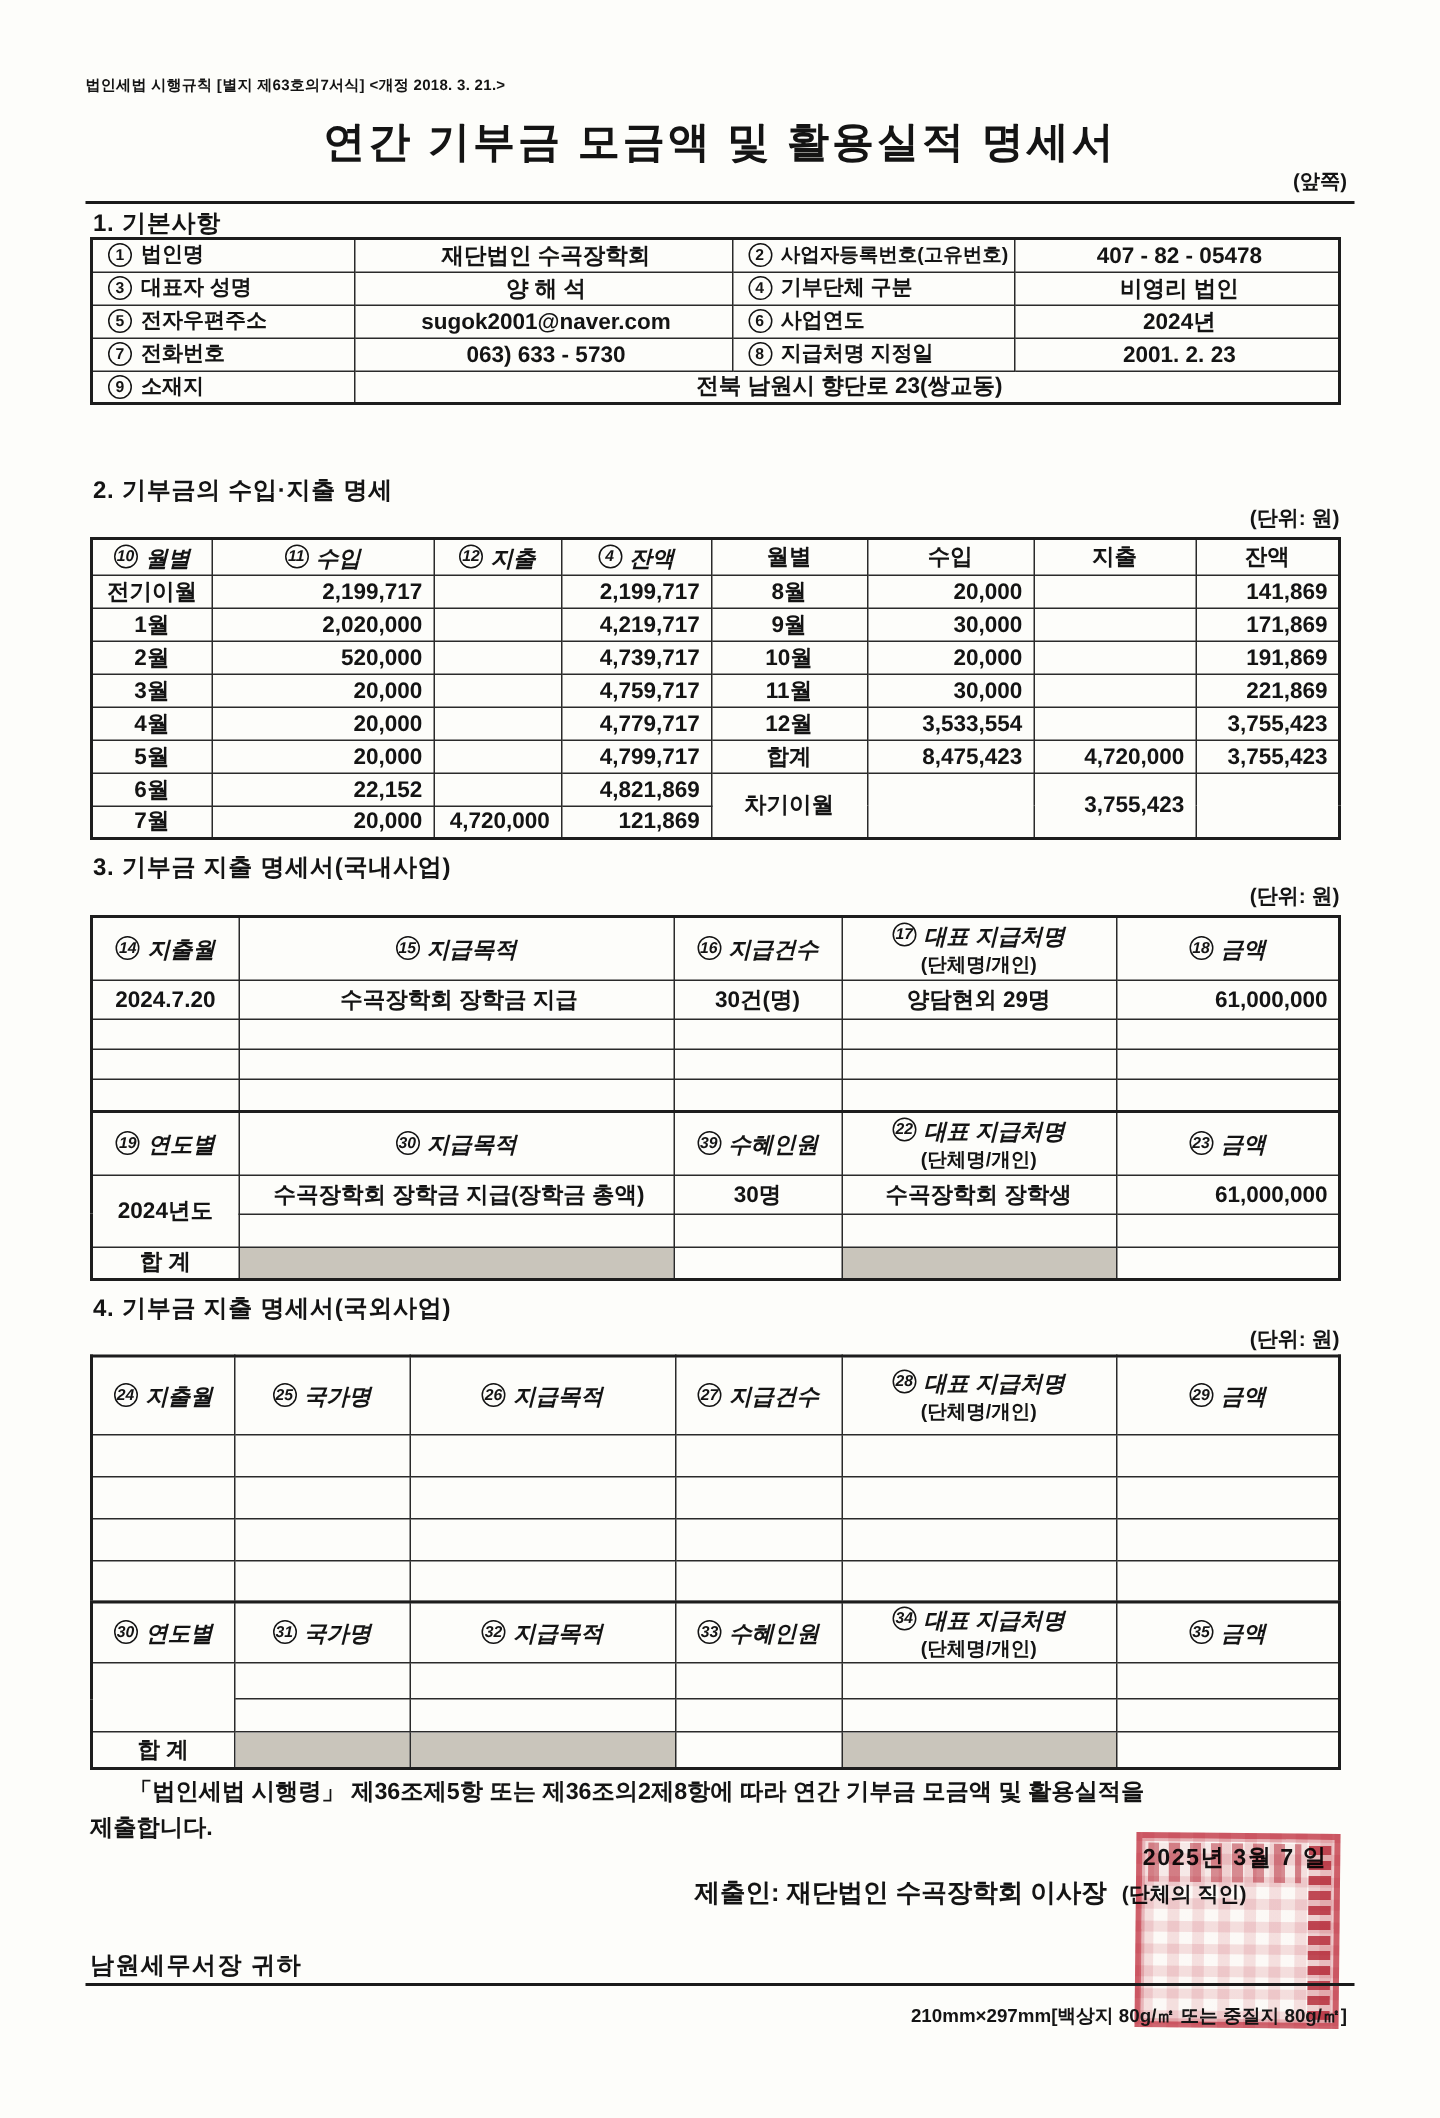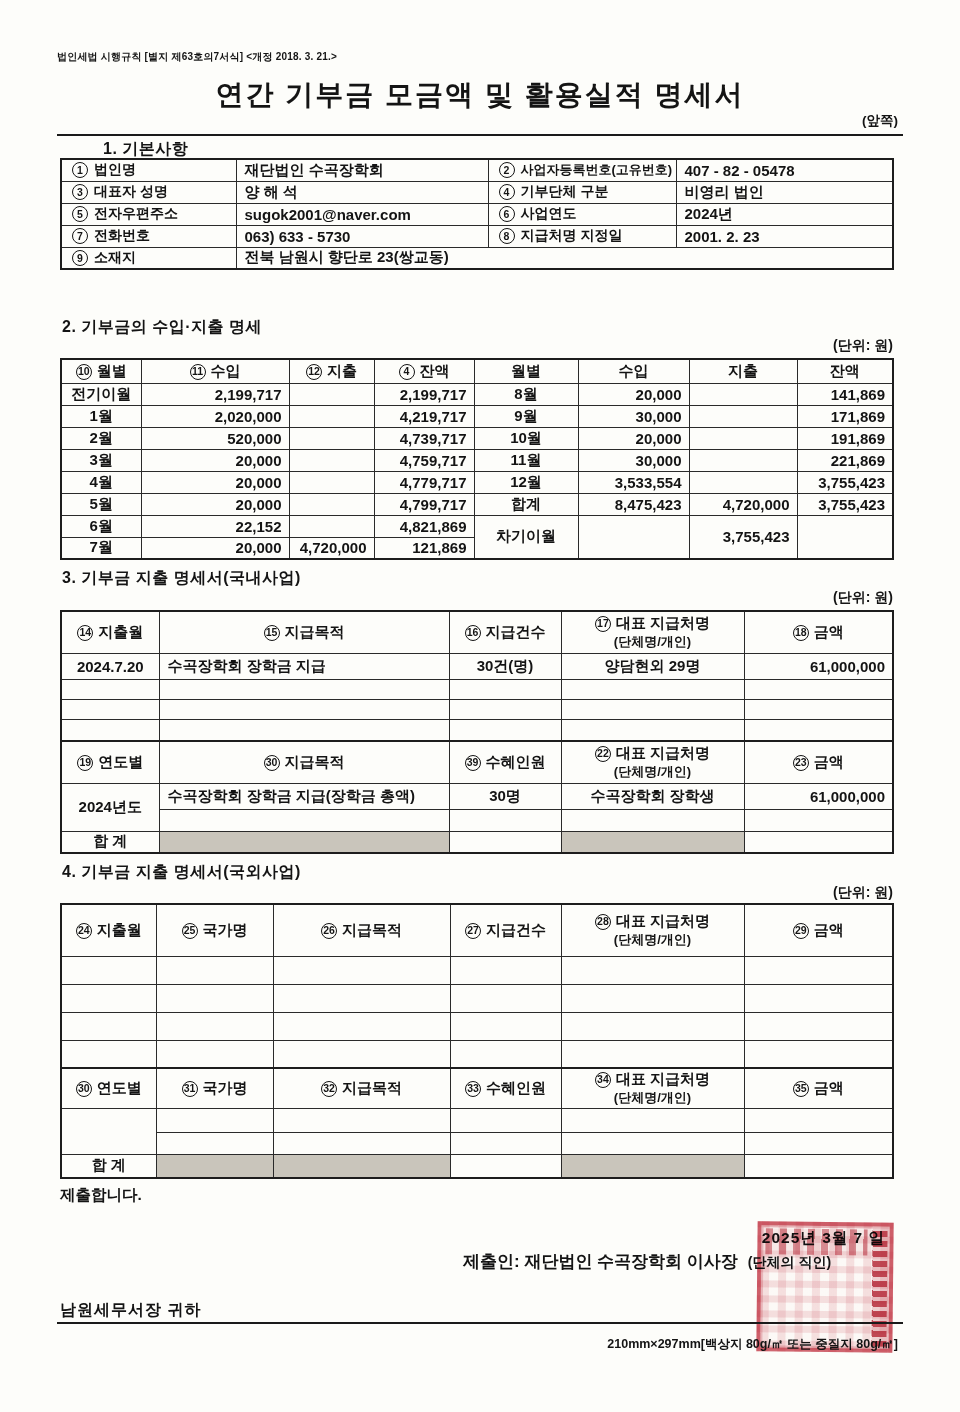--- a/index.html
+++ b/index.html
@@ -15,28 +15,28 @@
   .rule2 { top:1322px; }
 
   .sec-head { font-size:16px; font-weight:800; letter-spacing:.5px; }
   .unit { font-size:14px; text-align:right; width:200px; }
 
   table { border-collapse:collapse; table-layout:fixed; background:#fdfdfa; }
   .tbl { position:absolute; left:60px; border:2px solid #1d1d1d; }
   td, th { border:1.5px solid #2a2a2a; font-size:15px; font-weight:700; padding:0 4px;
            white-space:nowrap; overflow:hidden; color:#141414; }
   th { text-align:center; }
-  .c { text-align:center; } .r { text-align:right; padding-right:7px; } .l { text-align:left; padding-left:8px; }
+  .c { text-align:center; } .r { text-align:right; padding-right:7px; } .l { text-align:center; padding-left:8px; }
   .h20 { height:20px; } .h22 { height:22px; } .h24 { height:24px; } .h26 { height:26px; }
   .h28 { height:28px; } .h40 { height:40px; } .h42 { height:42px; } .h52 { height:52px; }
   .shade { background:#c9c5bb; }
 
   .cn { display:inline-flex; flex:none; width:16px; height:16px; border:1.4px solid #141414; border-radius:50%;
         align-items:center; justify-content:center; font-size:10.5px; font-weight:700; line-height:1; }
-  .hd-flex { display:inline-flex; align-items:center; gap:5px; justify-content:center; }
+  .hd-flex { display:inline-flex; align-items:flex-start; gap:5px; justify-content:center;font-style:italic; }
   .lbl-flex { display:flex; align-items:center; gap:6px; padding-left:6px; font-size:14px; }
   .hsub { font-size:13px; font-weight:700; }
   .val { font-size:15px; }
 
   .decl { top:1183px; left:60px; width:838px; font-size:15.5px; line-height:1.55; }
   .decl .ind { text-indent:26px; display:block; }
   .date-line { top:1228px; right:75px; font-size:15.5px; letter-spacing:1px; }
   .submit-line { top:1250px; left:463px; display:flex; align-items:baseline; gap:10px; }
   .submit-main { font-size:17px; font-weight:800; }
   .seal-note { font-size:14px; }
@@ -60,21 +60,21 @@
 <div class="page">
 
   <div class="abs form-ref">
     <span>법인세법 시행규칙 [별지 제63호의7서식]</span>
     <span>&lt;개정 2018. 3. 21.&gt;</span>
   </div>
   <div class="abs title">연간 기부금 모금액 및 활용실적 명세서</div>
   <div class="abs side-label">(앞쪽)</div>
   <div class="abs rule rule1"></div>
 
-  <div class="abs sec-head" style="top:139px; left:62px;margin-left:41px;">1. 기본사항</div>
+  <div class="abs sec-head" style="top:139px; left:62px;">1. 기본사항</div>
   <table class="tbl" style="top:158px; width:832px;">
     <colgroup>
         <col style="width:175px">
         <col style="width:252px">
         <col style="width:188px">
         <col style="width:217px">
       </colgroup>
     <tbody>
         <tr class="h22">
       <td>
@@ -512,20 +512,21 @@
       <td class="shade"></td>
       <td class="shade"></td>
       <td></td>
       <td class="shade"></td>
       <td></td>
     </tr>
   </tbody>
     </table>
 
   <div class="abs decl">
+    <span class="ind">「법인세법 시행령」  제36조제5항 또는 제36조의2제8항에 따라 연간 기부금 모금액 및 활용실적을</span>
     <span>제출합니다.</span>
   </div>
   <div class="abs date-line">2025년   3월  7 일</div>
   <div class="abs submit-line">
     <span class="submit-main">제출인:  재단법인  수곡장학회 이사장</span>
     <span class="seal-note">(단체의 직인)</span>
   </div>
   <div class="stamp"></div>
   <div class="abs recipient">남원세무서장  귀하</div>
   <div class="abs rule rule2"></div>

